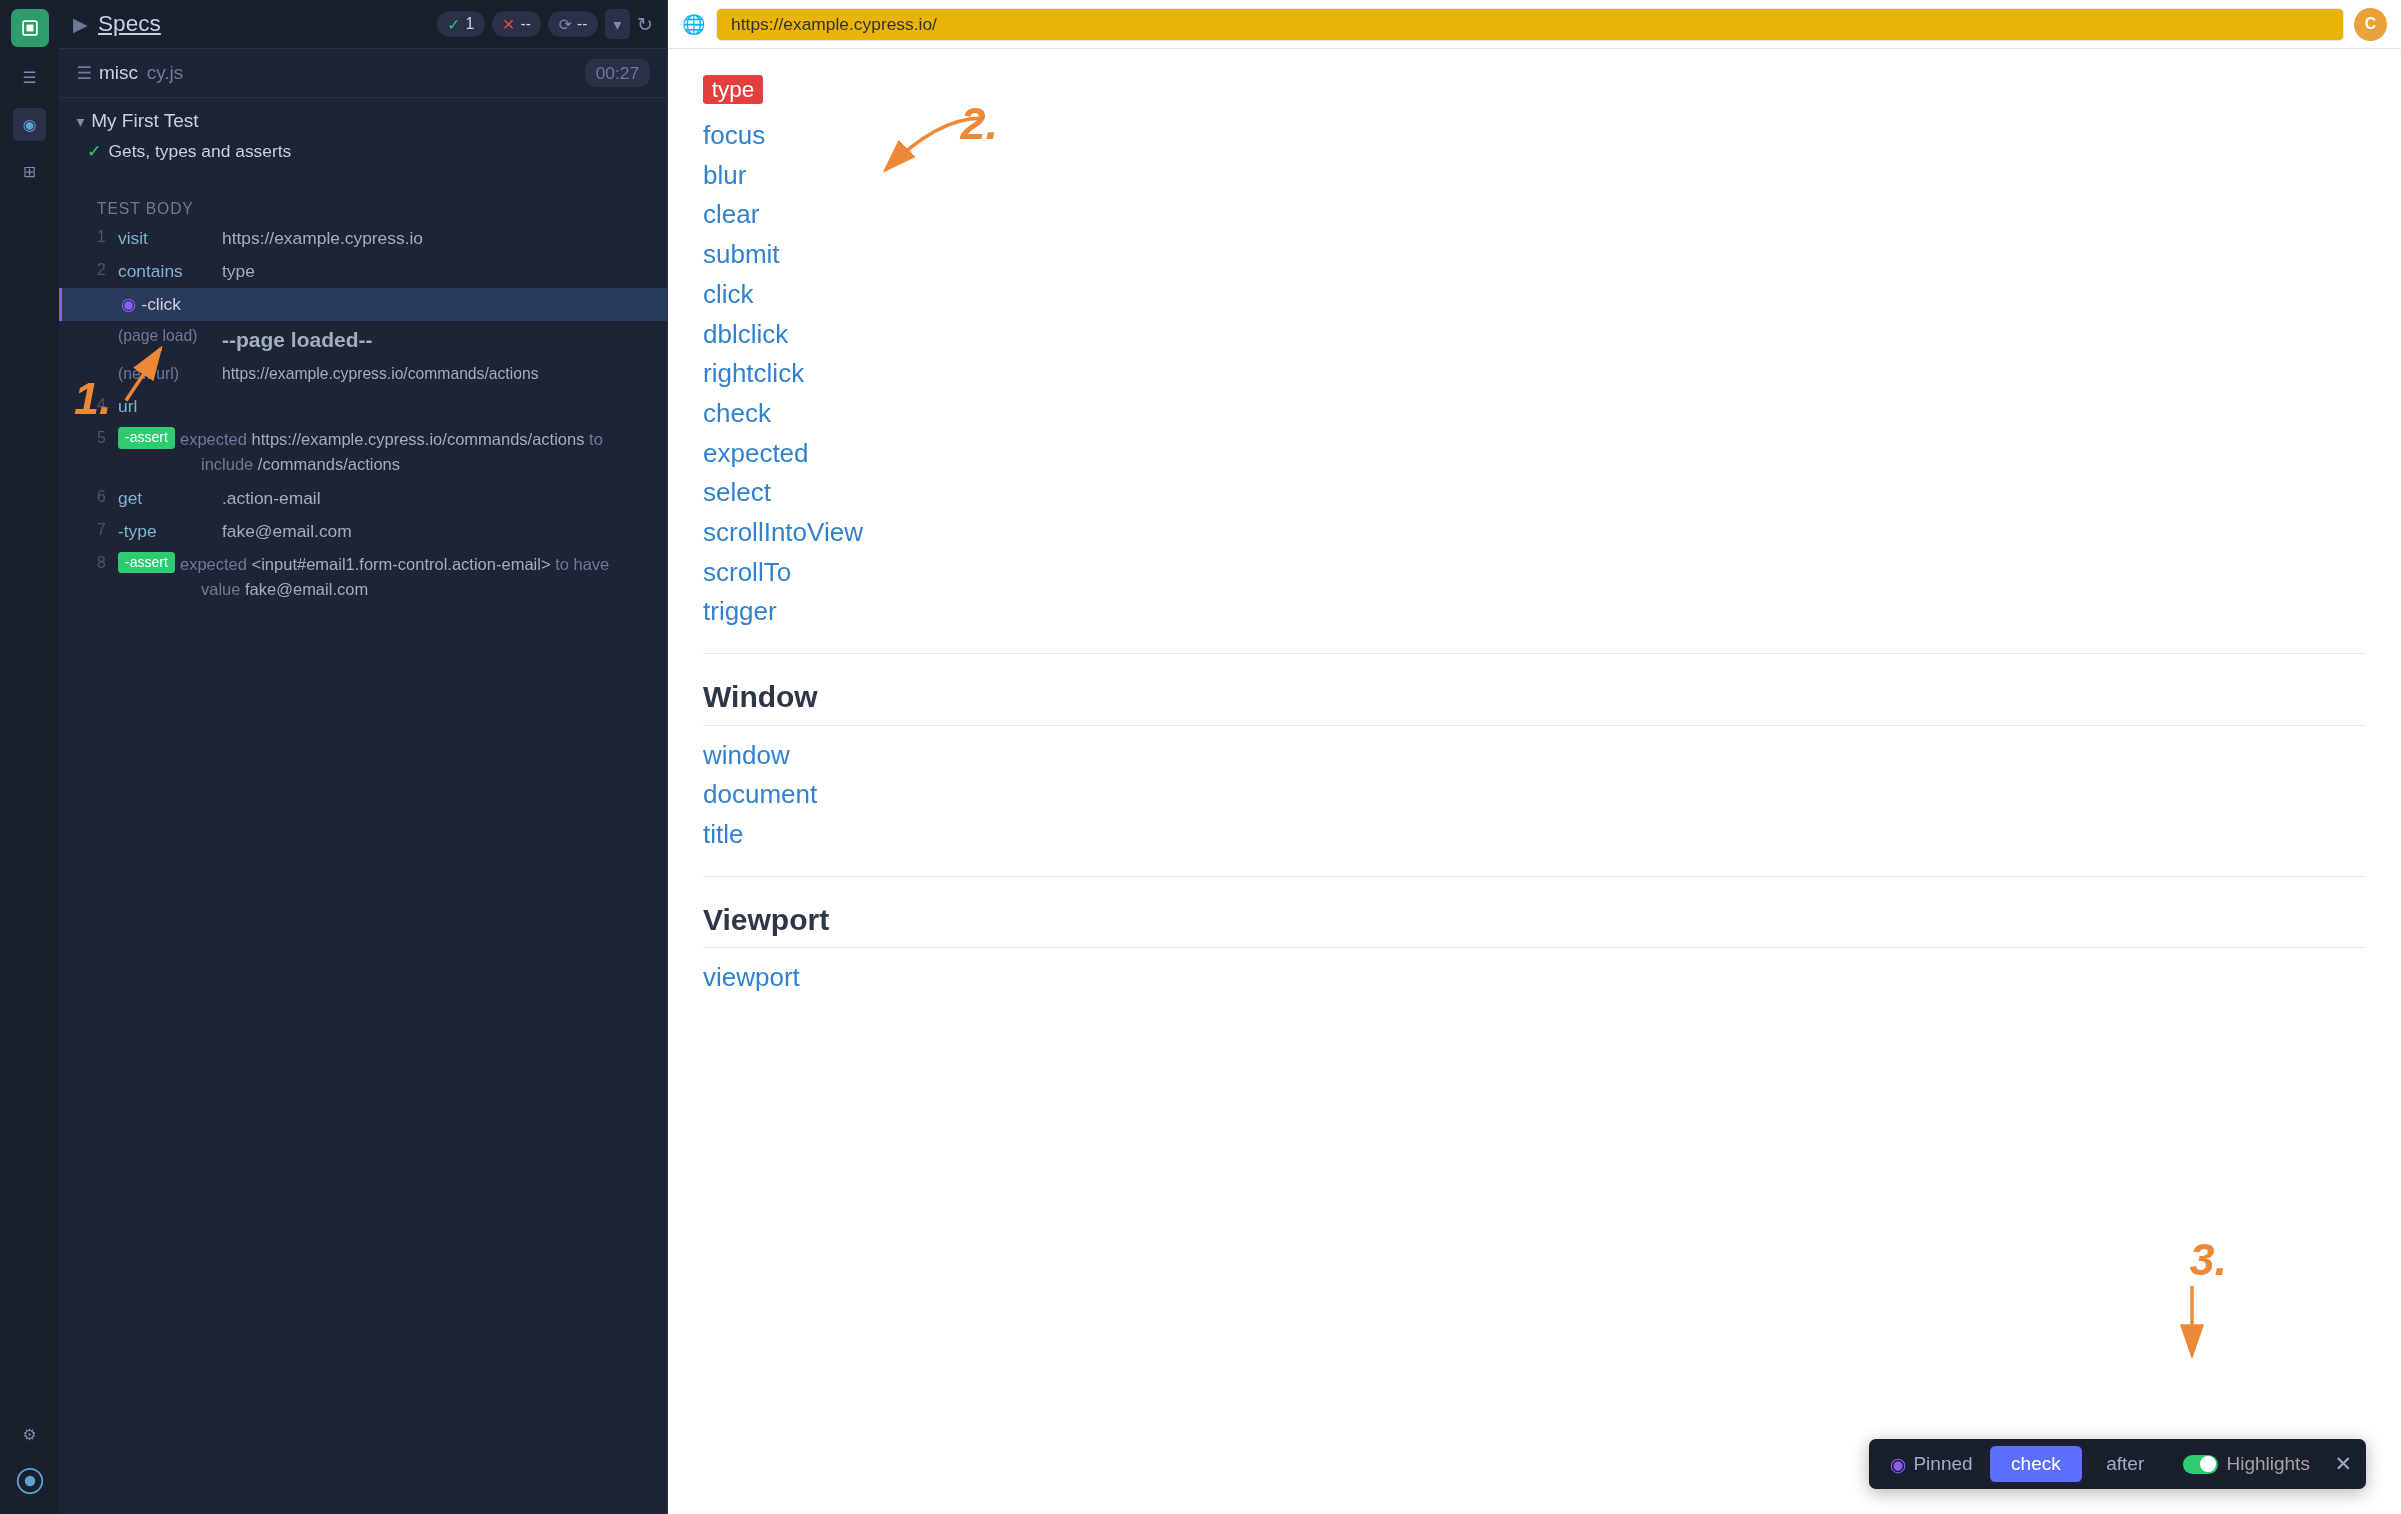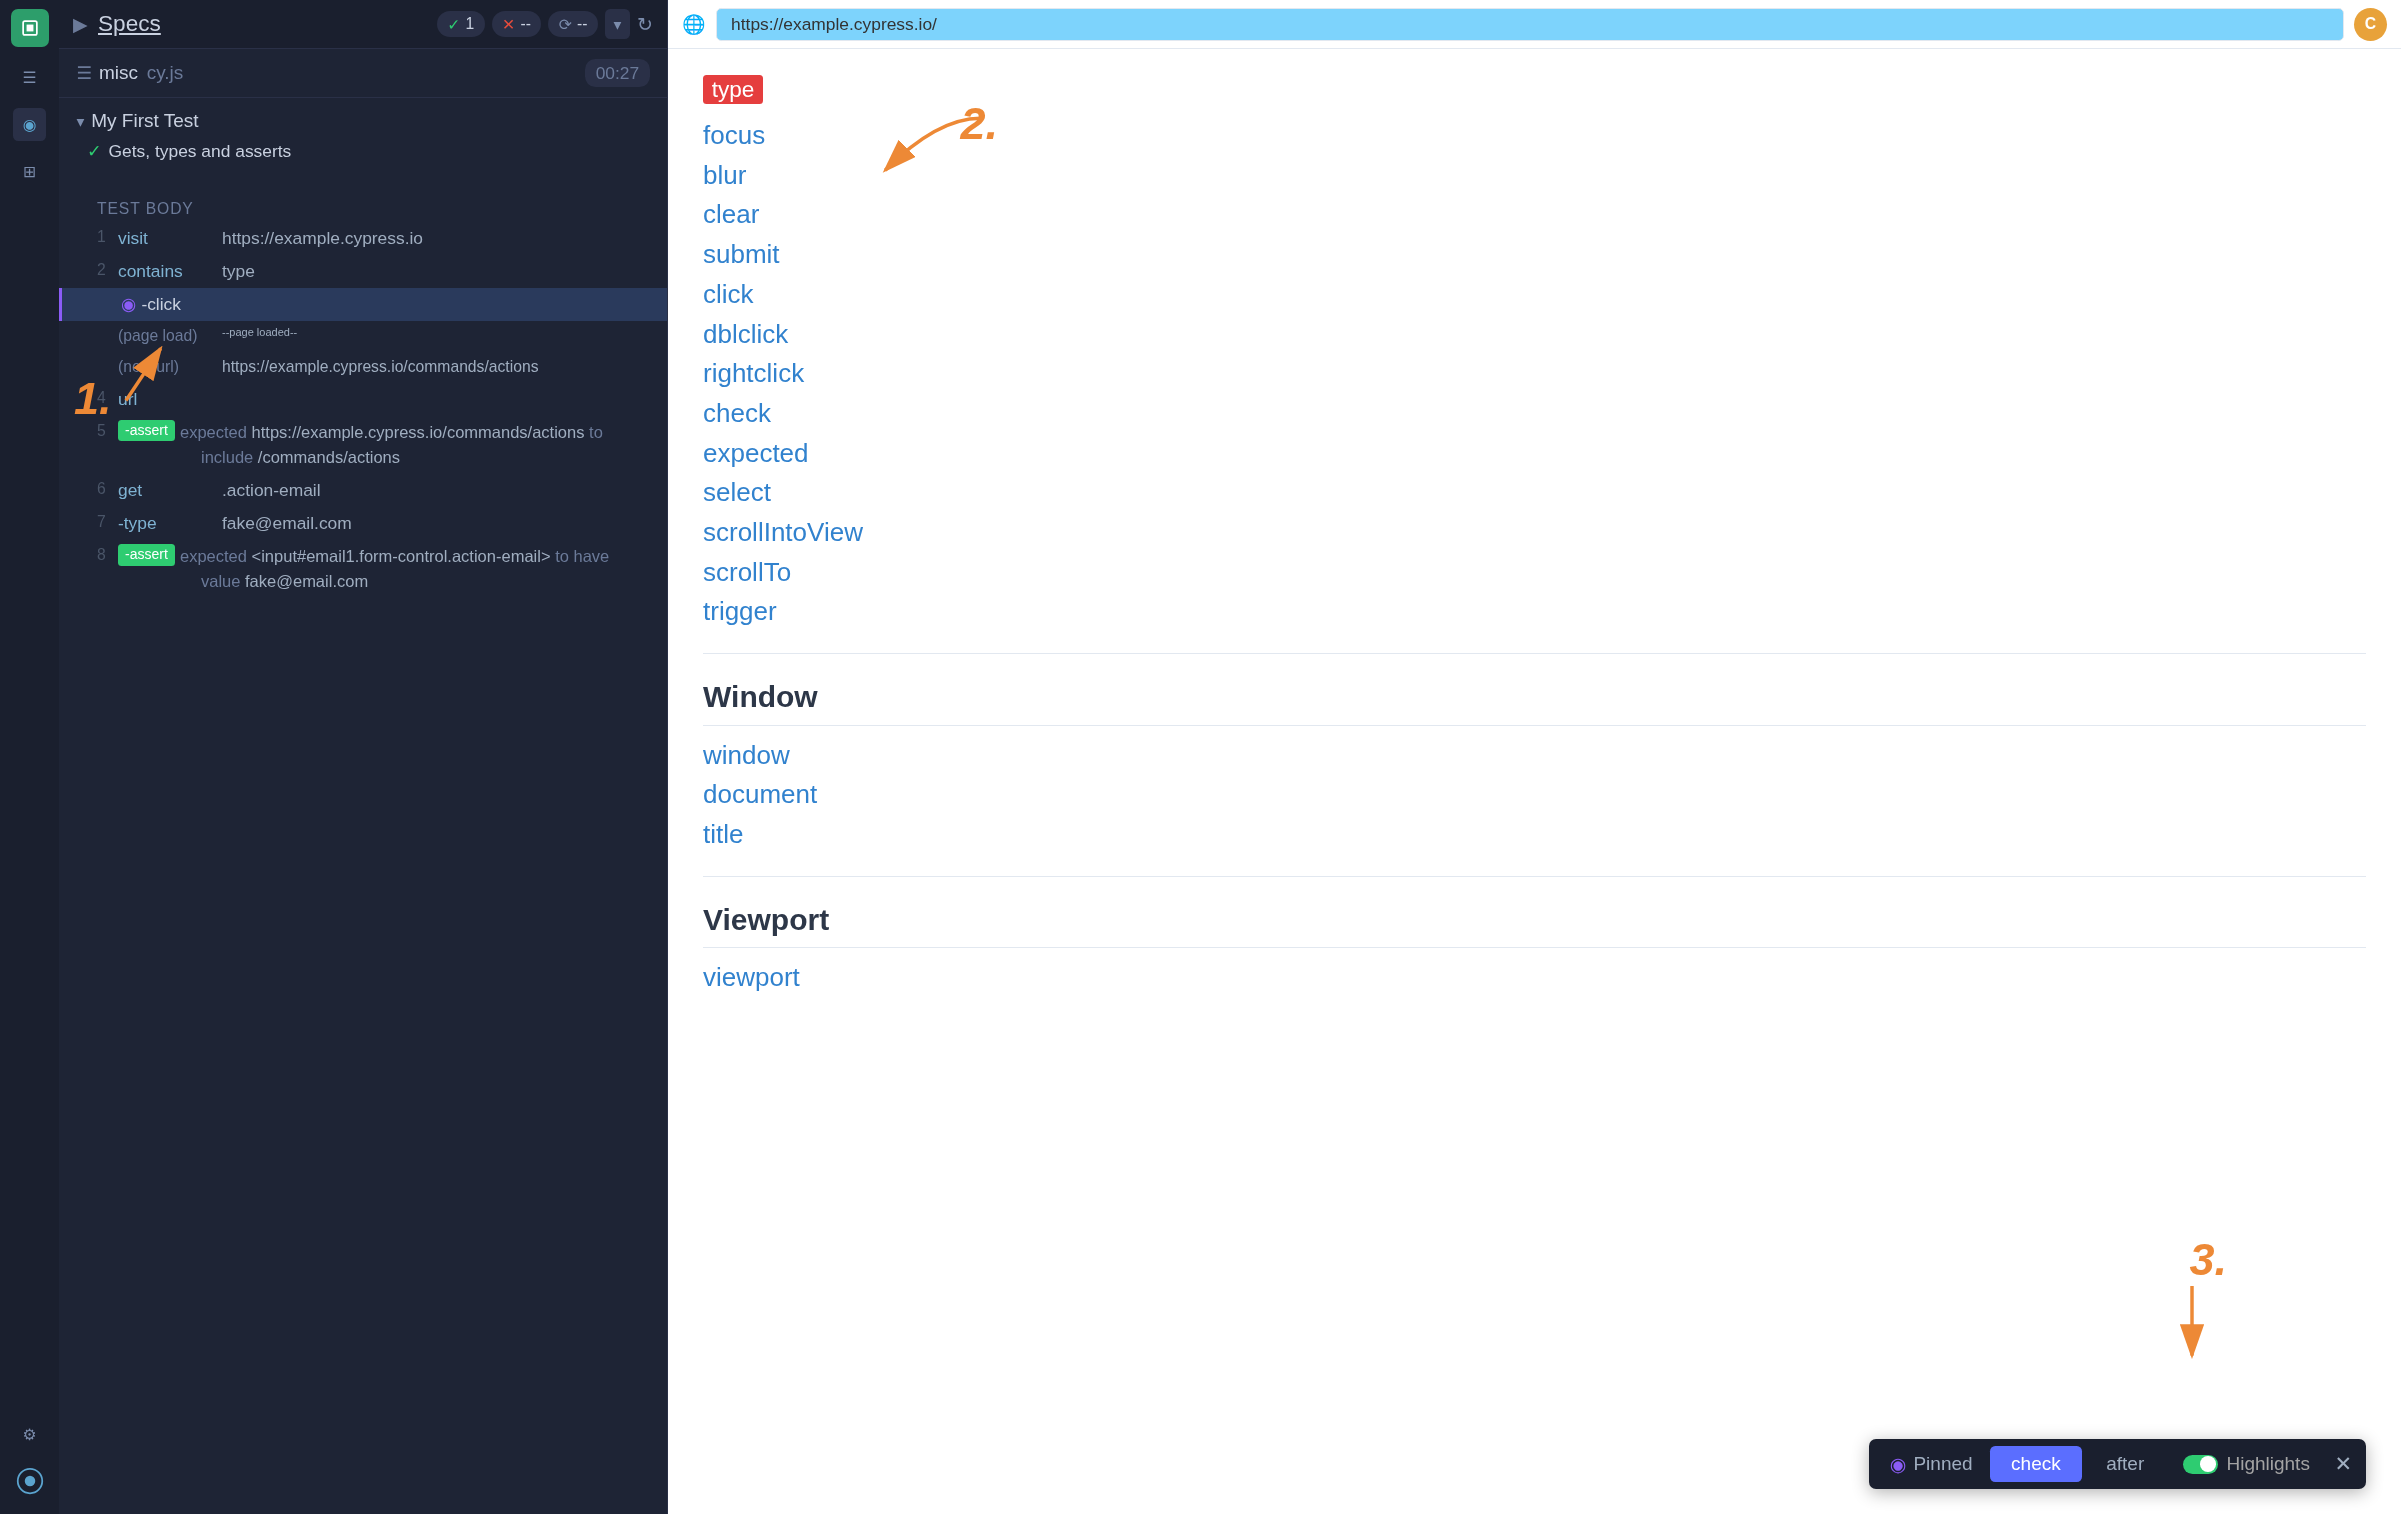--- a/index.html
+++ b/index.html
@@ -239,21 +239,21 @@
       gap: 10.4px;
       border-bottom: 0.9px solid #e2e8f0;
     }
     .browser-icon {
       color: #666;
       font-size: 19px;
     }
     .url-bar {
       flex: 1;
       height: 33px;
-      background: #7dd3fc;
+      background: #eab308;
       border: 0.9px solid #e2e8f0;
       border-radius: 5.2px;
       padding: 0 14px;
       font-size: 17.4px;
       color: #333;
       display: flex;
       align-items: center;
     }
     .user-badge {
       width: 33px;
@@ -458,21 +458,21 @@
       <span class="cmd-value">type</span>
     </div>
     <div class="cmd-row active" style="position:relative; border-left: 3.5px solid #8b5cf6;">
       <span class="line-num"></span>
       <span style="color:#8b5cf6; font-size:17.4px; margin-right:5.2px;">◉</span>
       <span class="cmd-name" style="color:#c9d1e0;">-click</span>
     </div>
     <div class="cmd-row">
       <span class="line-num"></span>
       <span class="cmd-name" style="color:#6b7a99; font-size:15.7px;">(page load)</span>
-      <span class="cmd-value text-muted" style="font-size:11px;">--page loaded--</span>
+      <span class="cmd-value text-muted" style="font-size:21px;font-weight:bold;">--page loaded--</span>
     </div>
     <div class="cmd-row">
       <span class="line-num"></span>
       <span class="cmd-name" style="color:#6b7a99; font-size:15.7px;">(new url)</span>
       <span class="cmd-value text-muted" style="font-size:15.7px;">https://example.cypress.io/commands/actions</span>
     </div>
     <div class="cmd-row">
       <span class="line-num">4</span>
       <span class="cmd-name" style="color:#7fb3d3;">url</span>
     </div>

